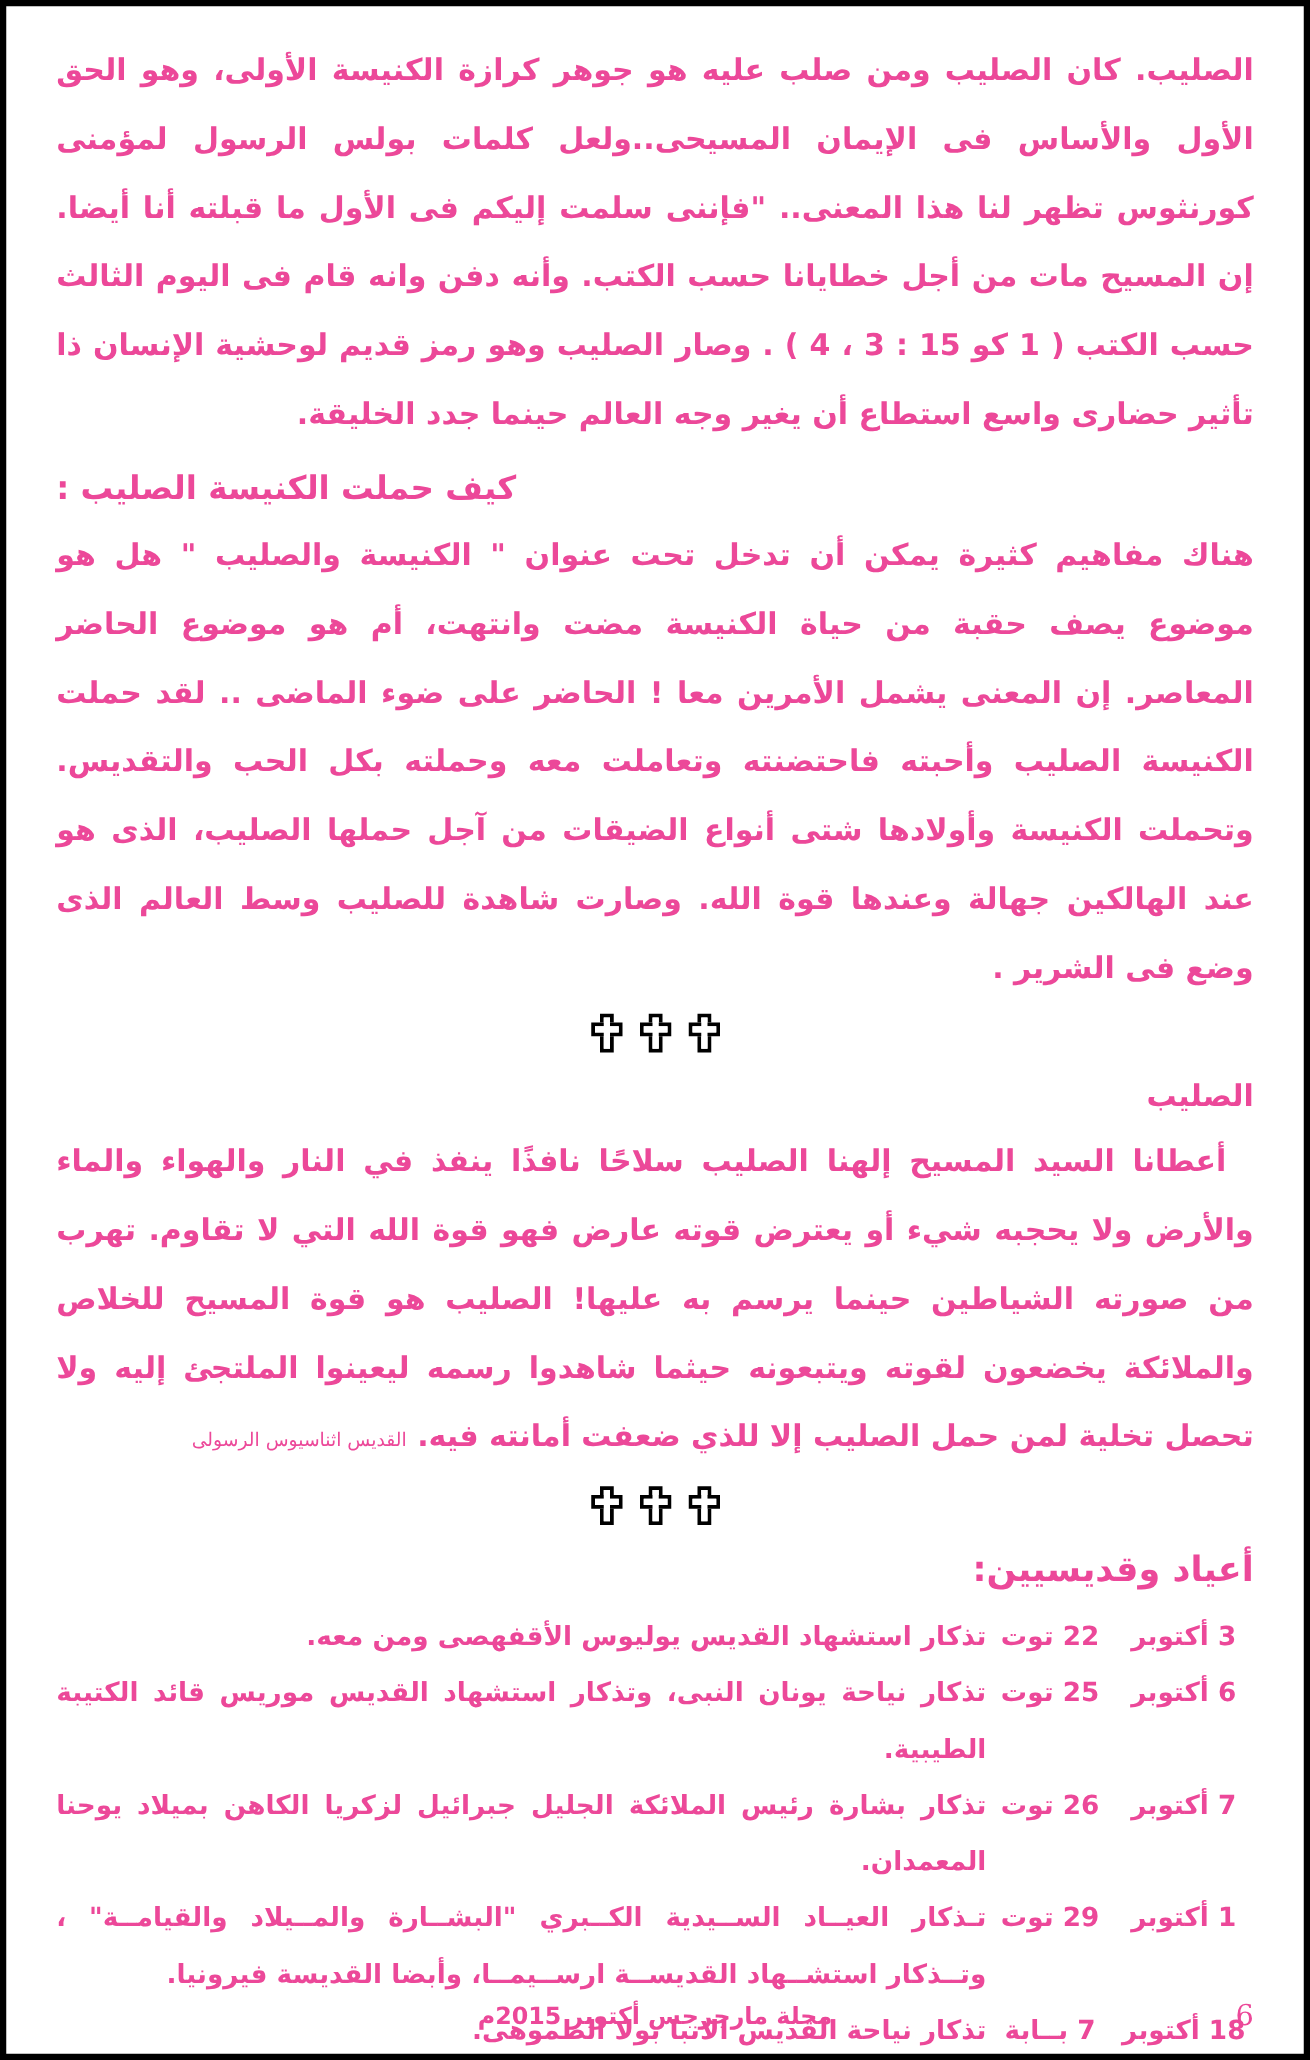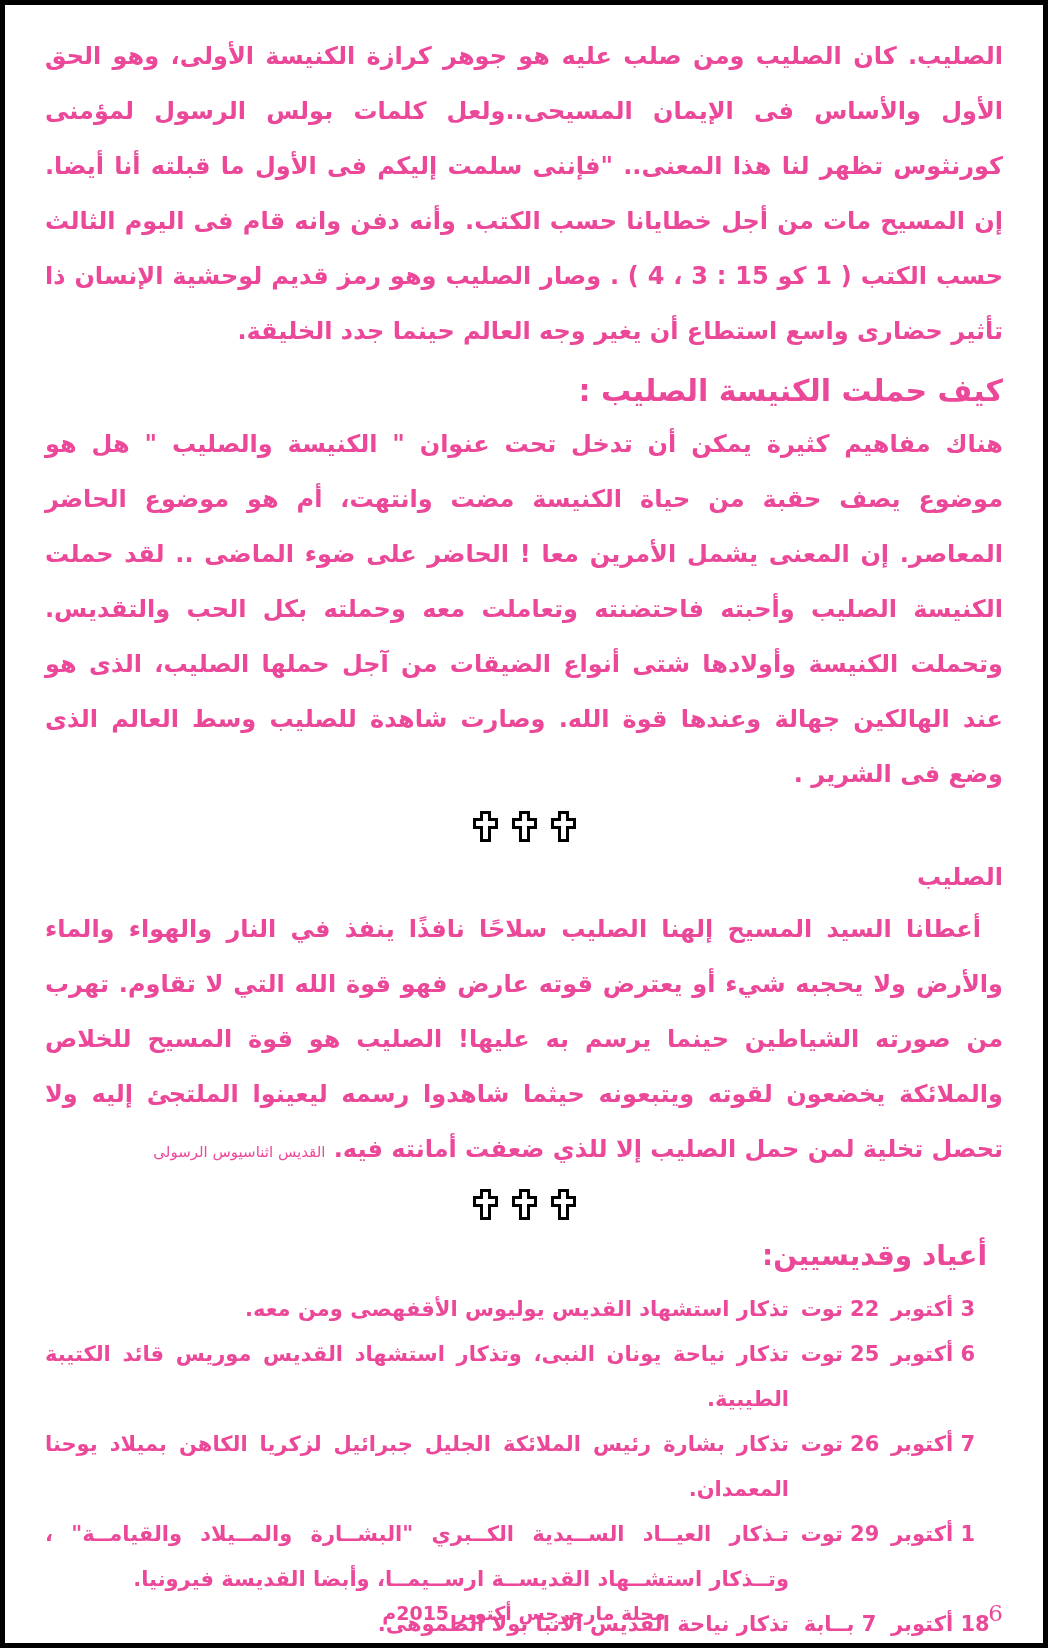--- a/index.html
+++ b/index.html
@@ -28,33 +28,33 @@
     text-align: justify;
     text-justify: inter-word;
   }
   .para.indent { text-indent: 22px; }
   .attribution {
     font-size: 15px;
     font-weight: normal;
   }
   .h-bold {
     margin: 8px 0 2px 0;
-    font-size: 30px;
+    font-size: 26px;
     font-weight: bold;
     line-height: 48px;
-    text-align: right;
+    text-align: left;
   }
   .h-plain {
     margin: 0;
     font-size: 24px;
     font-weight: bold;
     line-height: 50px;
   }
   .feasts-heading {
-    margin: 10px 16px 6px 0;
+    margin: 10px 0 6px 0;
     font-size: 28px;
     font-weight: bold;
     line-height: 50px;
     text-align: right;
   }
   
   .crosses {
     display: flex;
     justify-content: center;
     gap: 14px;
@@ -80,21 +80,21 @@
   .cross .chf { left: 3px; top: 10px; width: 19px; height: 5px; background: #ffffff; }
   
   .feast-list { margin-top: 2px; }
   .feast-row {
     display: flex;
     align-items: flex-start;
     font-size: 21px;
     font-weight: bold;
     line-height: 45px;
   }
-  .feast-greg { flex: none; width: 112px; text-align: left; }
+  .feast-greg { flex: none; width: 112px; text-align: center; }
   .feast-copt { flex: none; width: 102px; text-align: center; }
   .feast-desc { flex: 1 1 auto; text-align: justify; text-justify: inter-word; }
   
   .footer {
     position: absolute;
     left: 40px; right: 40px; bottom: 12px;
     height: 36px;
     text-align: center;
     font-size: 19px;
     font-weight: bold;

